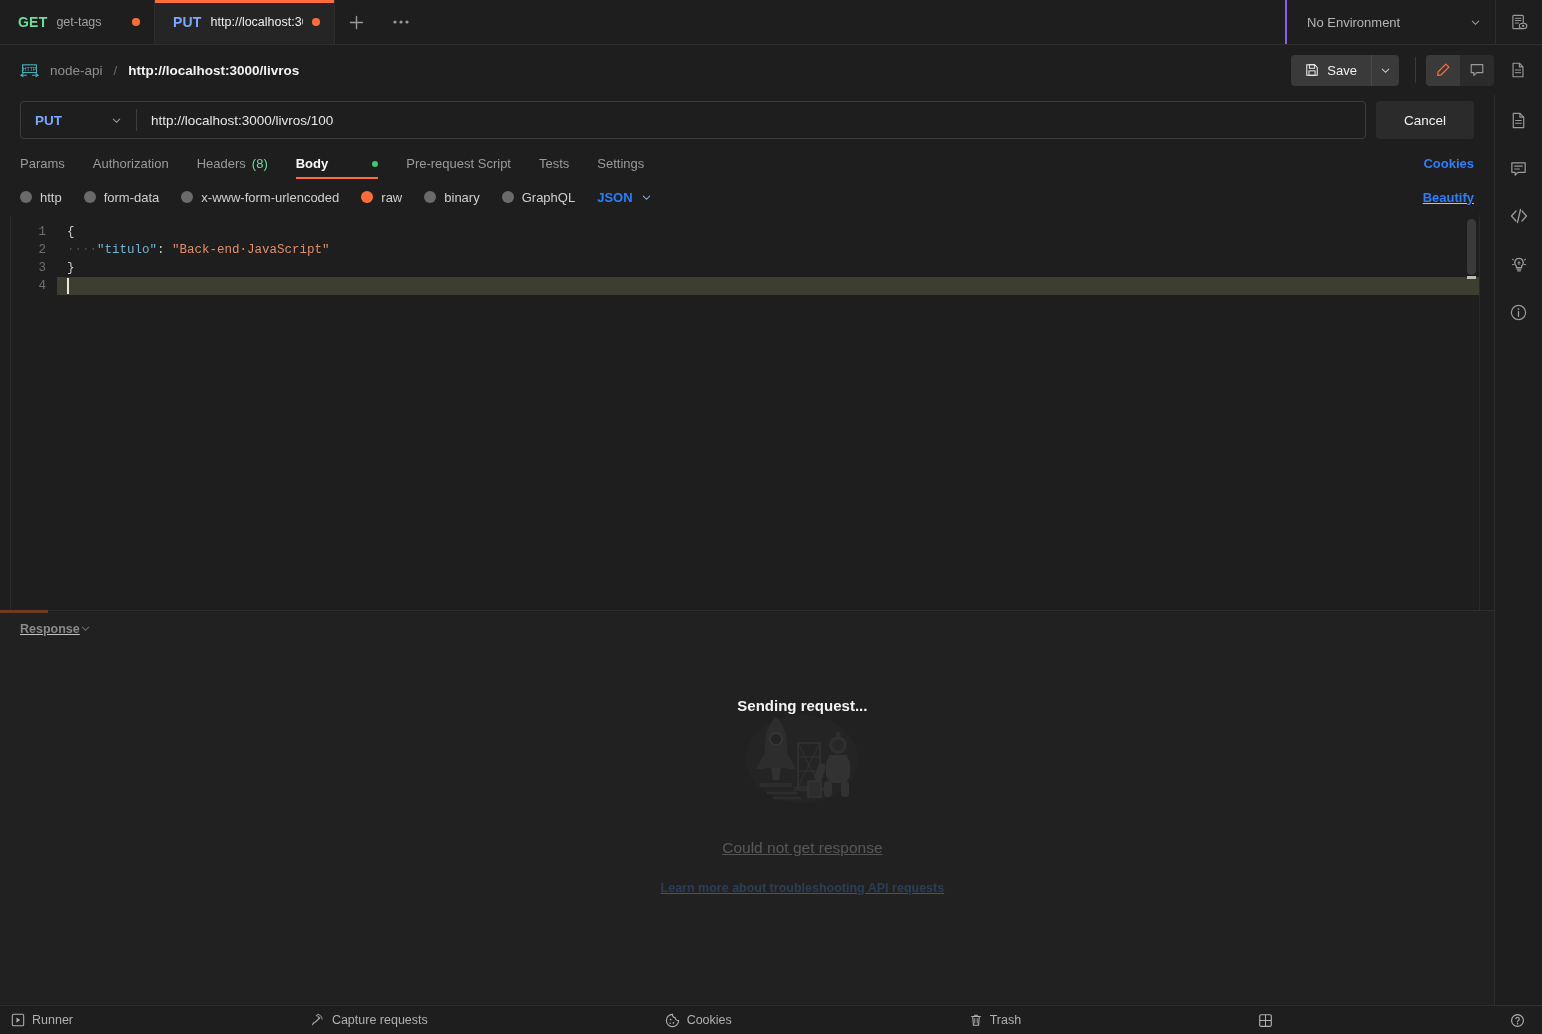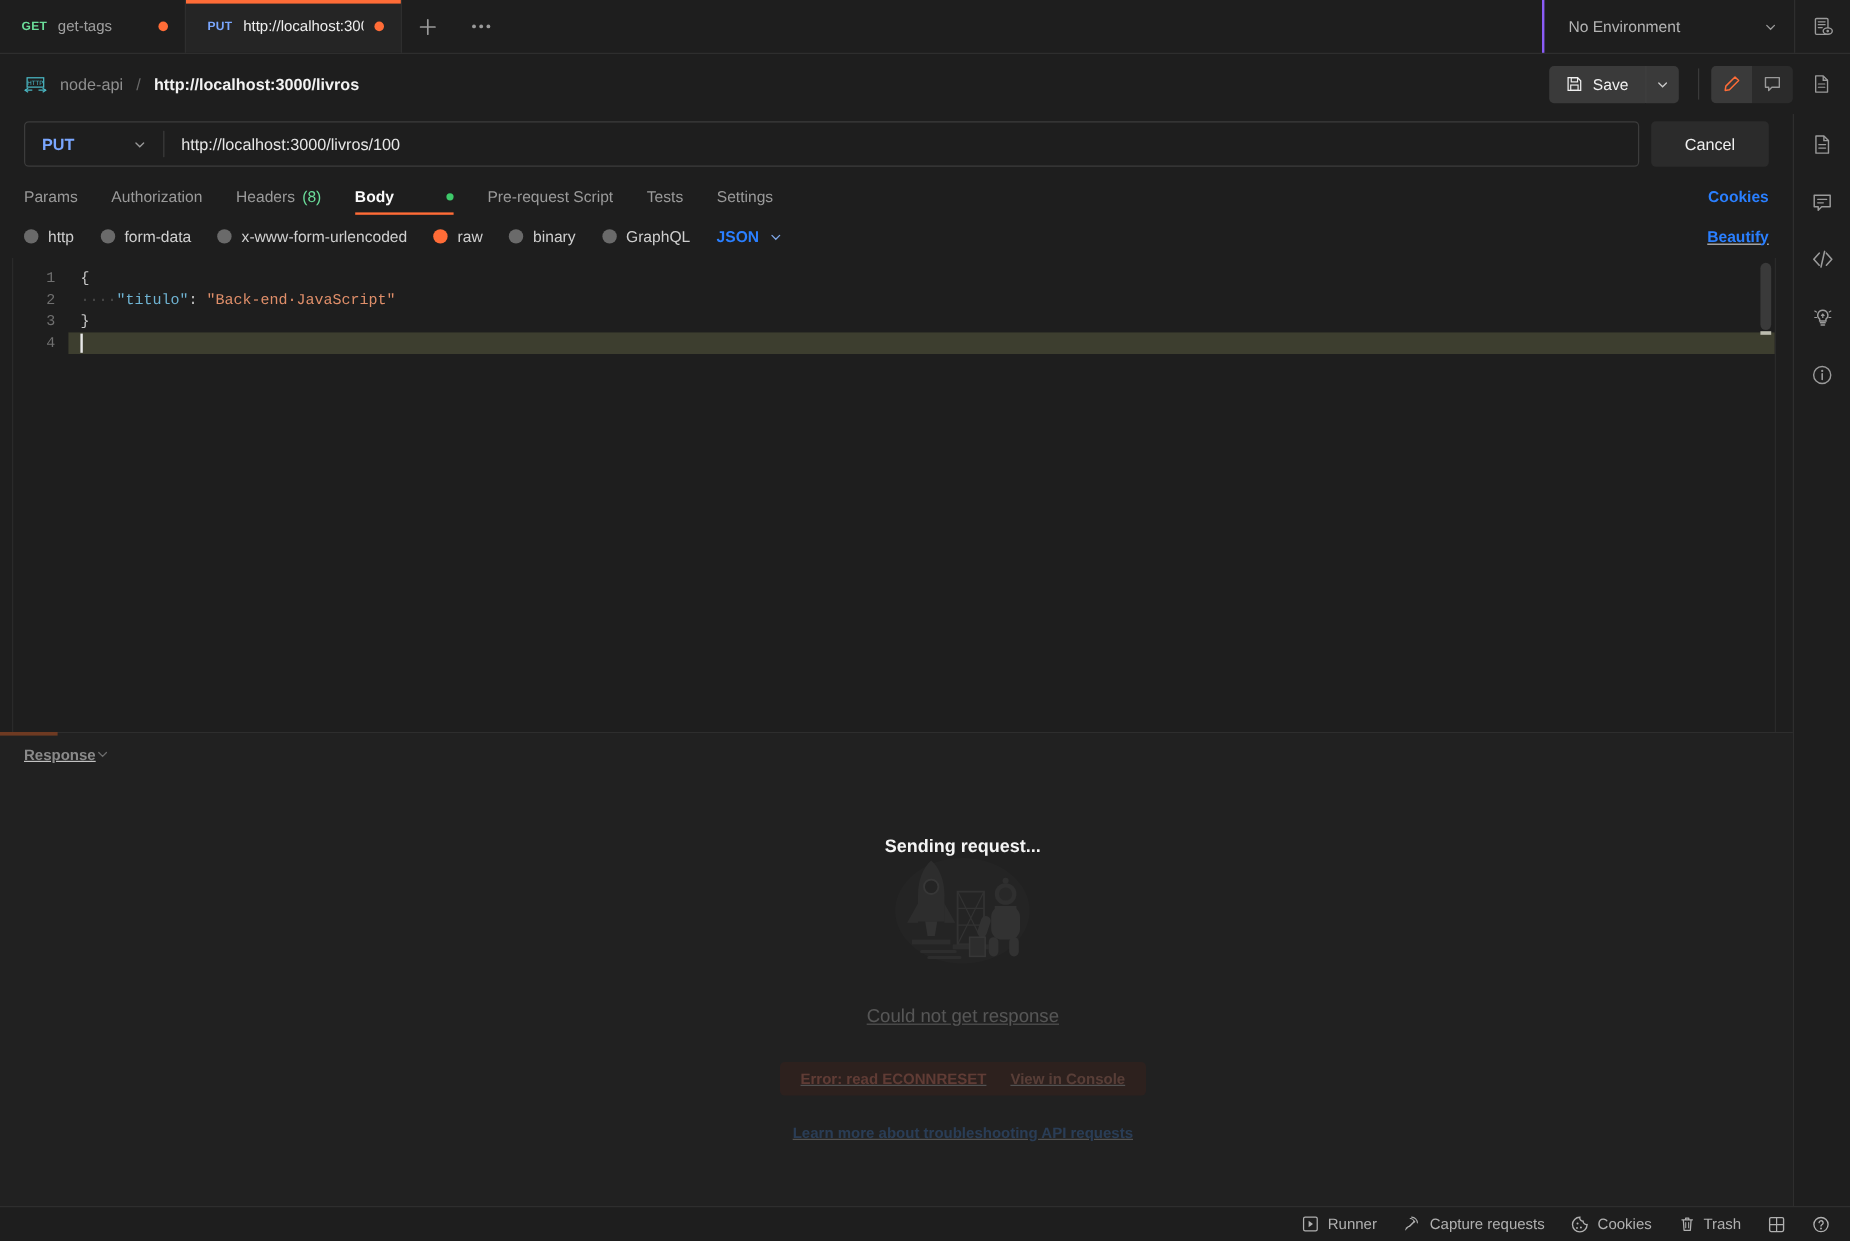--- a/index.html
+++ b/index.html
@@ -27,21 +27,21 @@
     border-right: 1px solid #2e2e2e;
     position: relative;
     font-size: 12.5px;
     cursor: pointer;
   }
   .tab.active { background: #252525; }
   .tab.active::before {
     content: ""; position: absolute; left: 0; right: 0; top: 0; height: 3px;
     background: #ff6c37;
   }
-  .tab .method { font-size: 10px; font-weight: bold; letter-spacing: .2px; }
+  .tab .method { font-size: 14px; font-weight: bold; letter-spacing: .2px; }
   .tab .method.get { color: #6bdd9a; }
   .tab .method.put { color: #7aa7ff; }
   .tab .tname {
     flex: 1; white-space: nowrap; overflow: hidden; text-overflow: clip;
     color: #a0a0a0; font-size: 12.5px;
   }
   .tab.active .tname { color: #ededed; }
   .dot-unsaved { width: 8px; height: 8px; border-radius: 50%; background: #ff6c37; flex: 0 0 auto; }
   .tabplus, .tabmore {
     display: flex; align-items: center; justify-content: center;
@@ -213,21 +213,21 @@
     display: flex; flex-direction: column; align-items: center; padding-top: 8px; gap: 14px;
   }
   .railbtn {
     width: 34px; height: 34px; display: flex; align-items: center; justify-content: center;
     color: #9a9a9a; cursor: pointer; border-radius: 4px;
   }
 
   
   .statusbar {
     height: 29px; min-height: 29px; background: #1e1e1e; border-top: 1px solid #2e2e2e;
-    display: flex; align-items: center; justify-content: flex-end; gap: 0; padding-right: 6px;
+    display: flex; align-items: center; justify-content: space-between; gap: 0; padding-right: 6px;
   }
   .sbitem {
     display: flex; align-items: center; gap: 7px; padding: 0 11px; height: 100%;
     color: #b0b0b0; font-size: 12.5px; cursor: pointer;
   }
   .sbicon { display: flex; align-items: center; justify-content: center; }
   svg { display: block; }
 </style>
 </head>
 <body>
@@ -473,24 +473,20 @@
               <path d="M91 58h18v26H91z" fill="#5a5a5a" rx="5"></path>
               <rect x="88" y="58" width="24" height="28" rx="9" fill="#5a5a5a"></rect>
               <rect x="86" y="84" width="8" height="16" rx="4" fill="#5a5a5a"></rect>
               <rect x="103" y="84" width="8" height="16" rx="4" fill="#5a5a5a"></rect>
               <rect x="78" y="66" width="8" height="18" rx="4" fill="#5a5a5a" transform="rotate(18 82 75)"></rect>
               <rect x="70" y="84" width="13" height="16" fill="#4a4a4a" stroke="#6a6a6a" stroke-width="1.2"></rect>
             </svg>
 
             <div class="errtitle">Could not get response</div>
 
-            <div class="errpill">
-              <span class="etxt">Error: read ECONNRESET</span>
-              <span class="elink">View in Console</span>
-            </div>
 
             <div class="errmore">Learn more about troubleshooting API requests</div>
           </div>
 
           <div class="sending">Sending request...</div>
         </div>
       </div>
     </div>
 
     <div class="rail">

